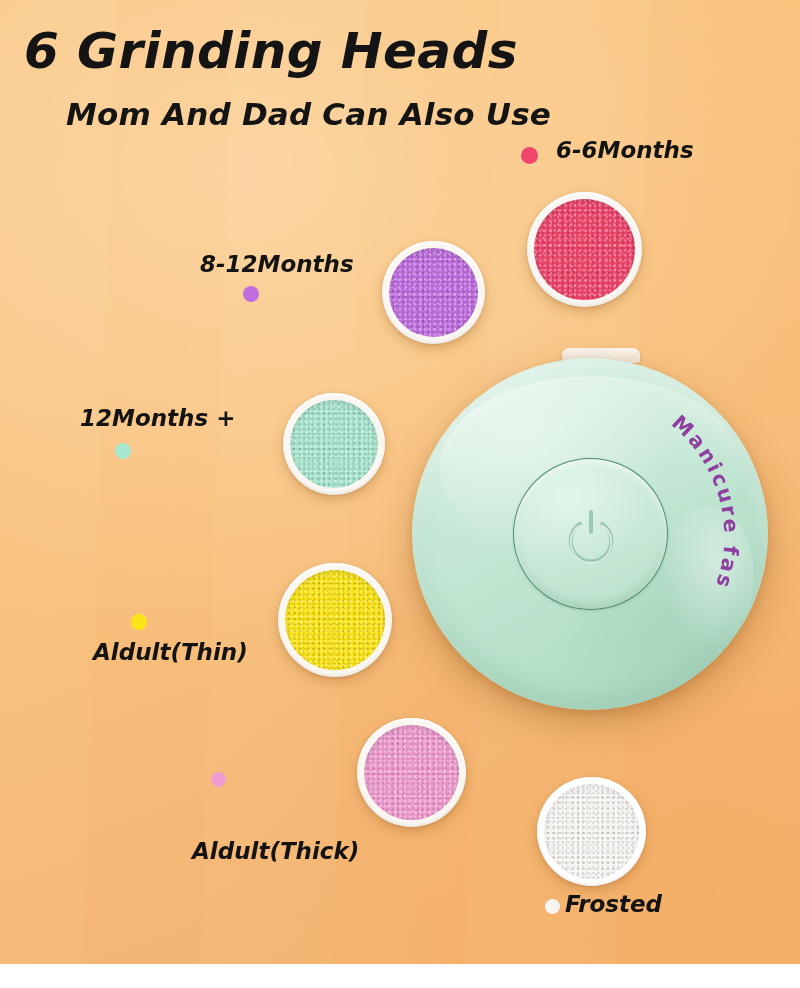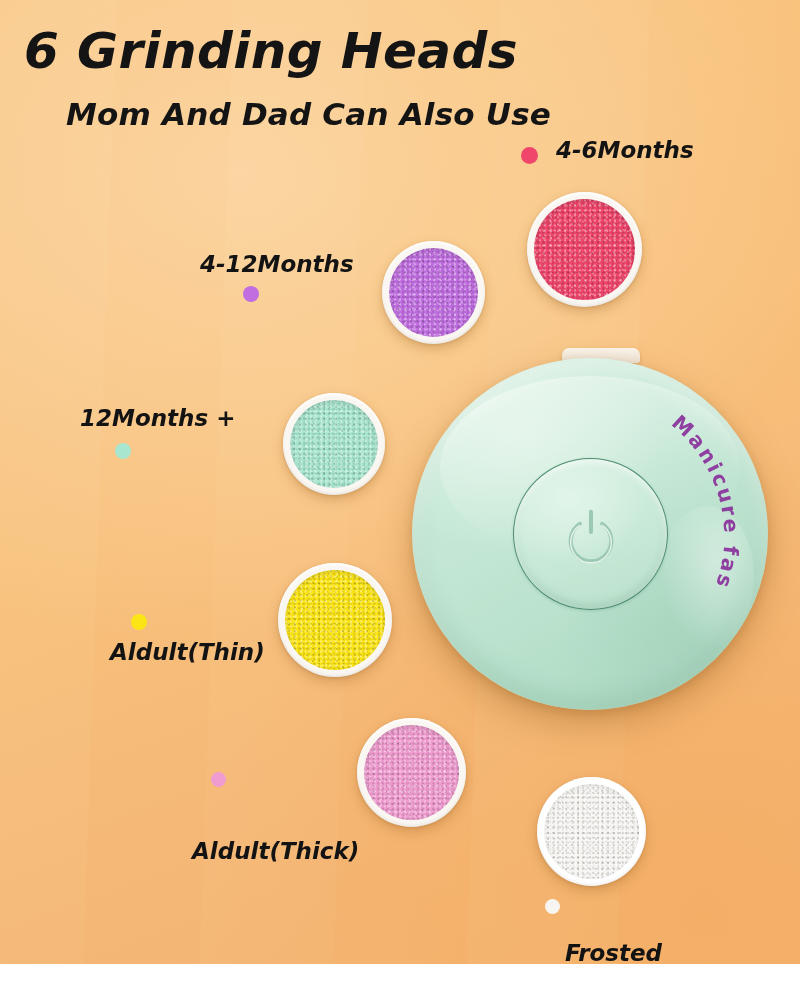--- a/index.html
+++ b/index.html
@@ -186,46 +186,46 @@
 
   <div class="headline" id="title">6 Grinding Heads</div>
 
   <div class="headline" id="subtitle">Mom And Dad Can Also Use</div>
 
   <div id="heads-layer">
       <div class="head" style="left: 527px; top: 192px; width: 115px; height: 115px; background: rgb(250, 247, 242);">
         <div class="pad" style="background-color: rgb(240, 70, 108);"></div>
       </div>
       <div class="dot" style="left: 521px; top: 147px; width: 17px; height: 17px; background: rgb(240, 70, 108);"></div>
-      <div class="callout" style="left: 556px; top: 137px;">4-6Months</div>
+      <div class="callout" style="left: 556px; top: 137px;">6-6Months</div>
       <div class="head" style="left: 382px; top: 241px; width: 103px; height: 103px; background: rgb(250, 247, 242);">
         <div class="pad" style="background-color: rgb(192, 110, 224);"></div>
       </div>
       <div class="dot" style="left: 243px; top: 286px; width: 16px; height: 16px; background: rgb(192, 110, 224);"></div>
-      <div class="callout" style="left: 200px; top: 251px;">4-12Months</div>
+      <div class="callout" style="left: 200px; top: 251px;">8-12Months</div>
       <div class="head" style="left: 283px; top: 393px; width: 102px; height: 102px; background: rgb(250, 247, 242);">
         <div class="pad" style="background-color: rgb(168, 230, 207);"></div>
       </div>
       <div class="dot" style="left: 115px; top: 443px; width: 16px; height: 16px; background: rgb(168, 230, 207);"></div>
       <div class="callout" style="left: 80px; top: 405px;">12Months +</div>
       <div class="head" style="left: 278px; top: 563px; width: 114px; height: 114px; background: rgb(250, 247, 242);">
         <div class="pad" style="background-color: rgb(252, 229, 22);"></div>
       </div>
       <div class="dot" style="left: 131px; top: 614px; width: 16px; height: 16px; background: rgb(252, 229, 22);"></div>
-      <div class="callout" style="left: 110px; top: 639px;">Aldult(Thin)</div>
+      <div class="callout" style="left: 93px; top: 639px;">Aldult(Thin)</div>
       <div class="head" style="left: 357px; top: 718px; width: 109px; height: 109px; background: rgb(250, 247, 242);">
         <div class="pad" style="background-color: rgb(240, 156, 208);"></div>
       </div>
       <div class="dot" style="left: 211px; top: 772px; width: 15px; height: 15px; background: rgb(240, 156, 208);"></div>
       <div class="callout" style="left: 192px; top: 838px;">Aldult(Thick)</div>
       <div class="head frosted" style="left: 537px; top: 777px; width: 109px; height: 109px; background: rgb(255, 255, 255);">
         <div class="pad" style="background-color: rgb(247, 245, 242);"></div>
       </div>
       <div class="dot" style="left: 545px; top: 899px; width: 15px; height: 15px; background: rgb(247, 245, 242);"></div>
-      <div class="callout" style="left: 565px; top: 940px;">Frosted</div>
+      <div class="callout" style="left: 565px; top: 891px;">Frosted</div>
     </div>
 
   <div id="device-tab"></div>
 
   <div id="device">
     <div class="gloss"></div>
     <div class="gloss-right"></div>
 
     <div id="power-ring">
       <svg id="power-glyph" viewBox="0 0 64 64">

